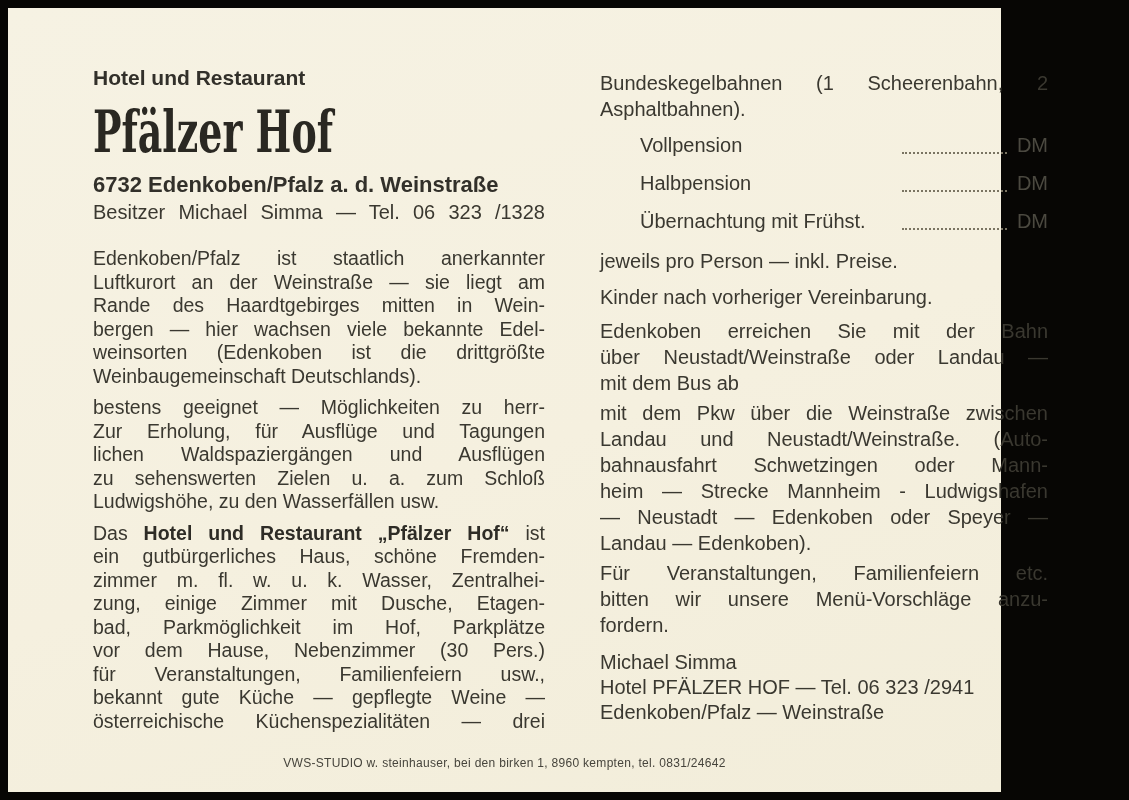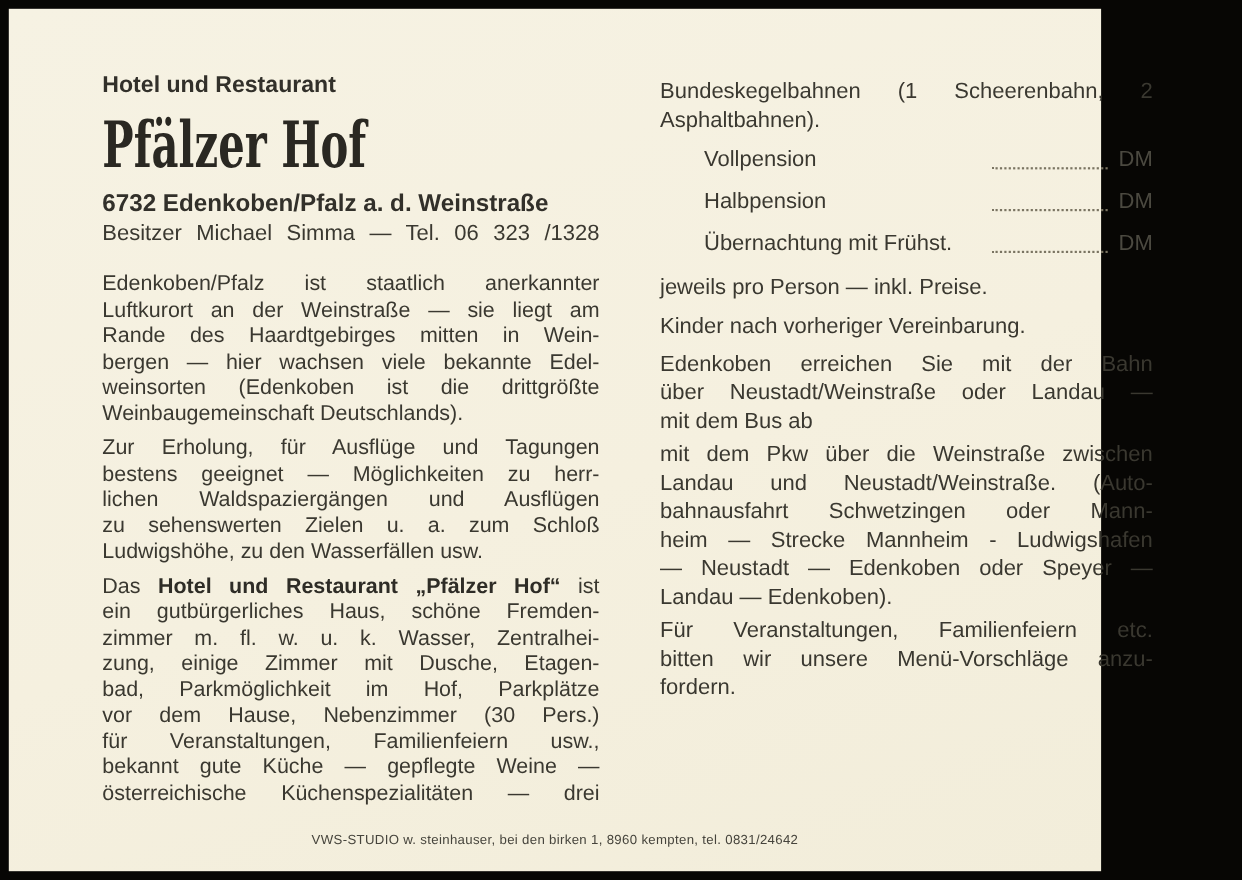--- a/index.html
+++ b/index.html
@@ -69,22 +69,22 @@
 
     <div class="para">
         <div class="line j"><span>Edenkoben/Pfalz ist staatlich anerkannter</span></div>
         <div class="line j"><span>Luftkurort an der Weinstraße — sie liegt am</span></div>
         <div class="line j"><span>Rande des Haardtgebirges mitten in Wein-</span></div>
         <div class="line j"><span>bergen — hier wachsen viele bekannte Edel-</span></div>
         <div class="line j"><span>weinsorten (Edenkoben ist die drittgrößte</span></div>
         <div class="line"><span>Weinbaugemeinschaft Deutschlands).</span></div>
       </div>
     <div class="para">
+        <div class="line j"><span>bestens geeignet — Möglichkeiten zu herr-</span></div>
         <div class="line j"><span>Zur Erholung, für Ausflüge und Tagungen</span></div>
-        <div class="line j"><span>bestens geeignet — Möglichkeiten zu herr-</span></div>
         <div class="line j"><span>lichen Waldspaziergängen und Ausflügen</span></div>
         <div class="line j"><span>zu sehenswerten Zielen u. a. zum Schloß</span></div>
         <div class="line"><span>Ludwigshöhe, zu den Wasserfällen usw.</span></div>
       </div>
     <div class="para">
         <div class="line j"><span>Das </span><strong>Hotel und Restaurant „Pfälzer Hof“</strong><span> ist</span></div>
         <div class="line j"><span>ein gutbürgerliches Haus, schöne Fremden-</span></div>
         <div class="line j"><span>zimmer m. fl. w. u. k. Wasser, Zentralhei-</span></div>
         <div class="line j"><span>zung, einige Zimmer mit Dusche, Etagen-</span></div>
         <div class="line j"><span>bad, Parkmöglichkeit im Hof, Parkplätze</span></div>
@@ -134,16 +134,21 @@
         <div class="line j"><span>heim — Strecke Mannheim - Ludwigshafen</span></div>
         <div class="line j"><span>— Neustadt — Edenkoben oder Speyer —</span></div>
         <div class="line"><span>Landau — Edenkoben).</span></div>
       </div>
     <div class="para para-menu">
         <div class="line j"><span>Für Veranstaltungen, Familienfeiern etc.</span></div>
         <div class="line j"><span>bitten wir unsere Menü-Vorschläge anzu-</span></div>
         <div class="line"><span>fordern.</span></div>
       </div>
 
+    <div class="para signature">
+        <div class="line"><span>Michael Simma</span></div>
+        <div class="line"><span>Hotel PFÄLZER HOF — Tel. 06 323 /2941</span></div>
+        <div class="line"><span>Edenkoben/Pfalz — Weinstraße</span></div>
+      </div>
   </div>
 
   <div class="footer">VWS-STUDIO w. steinhauser, bei den birken 1, 8960 kempten, tel. 0831/24642</div>
 </div>
 
 </body></html>

